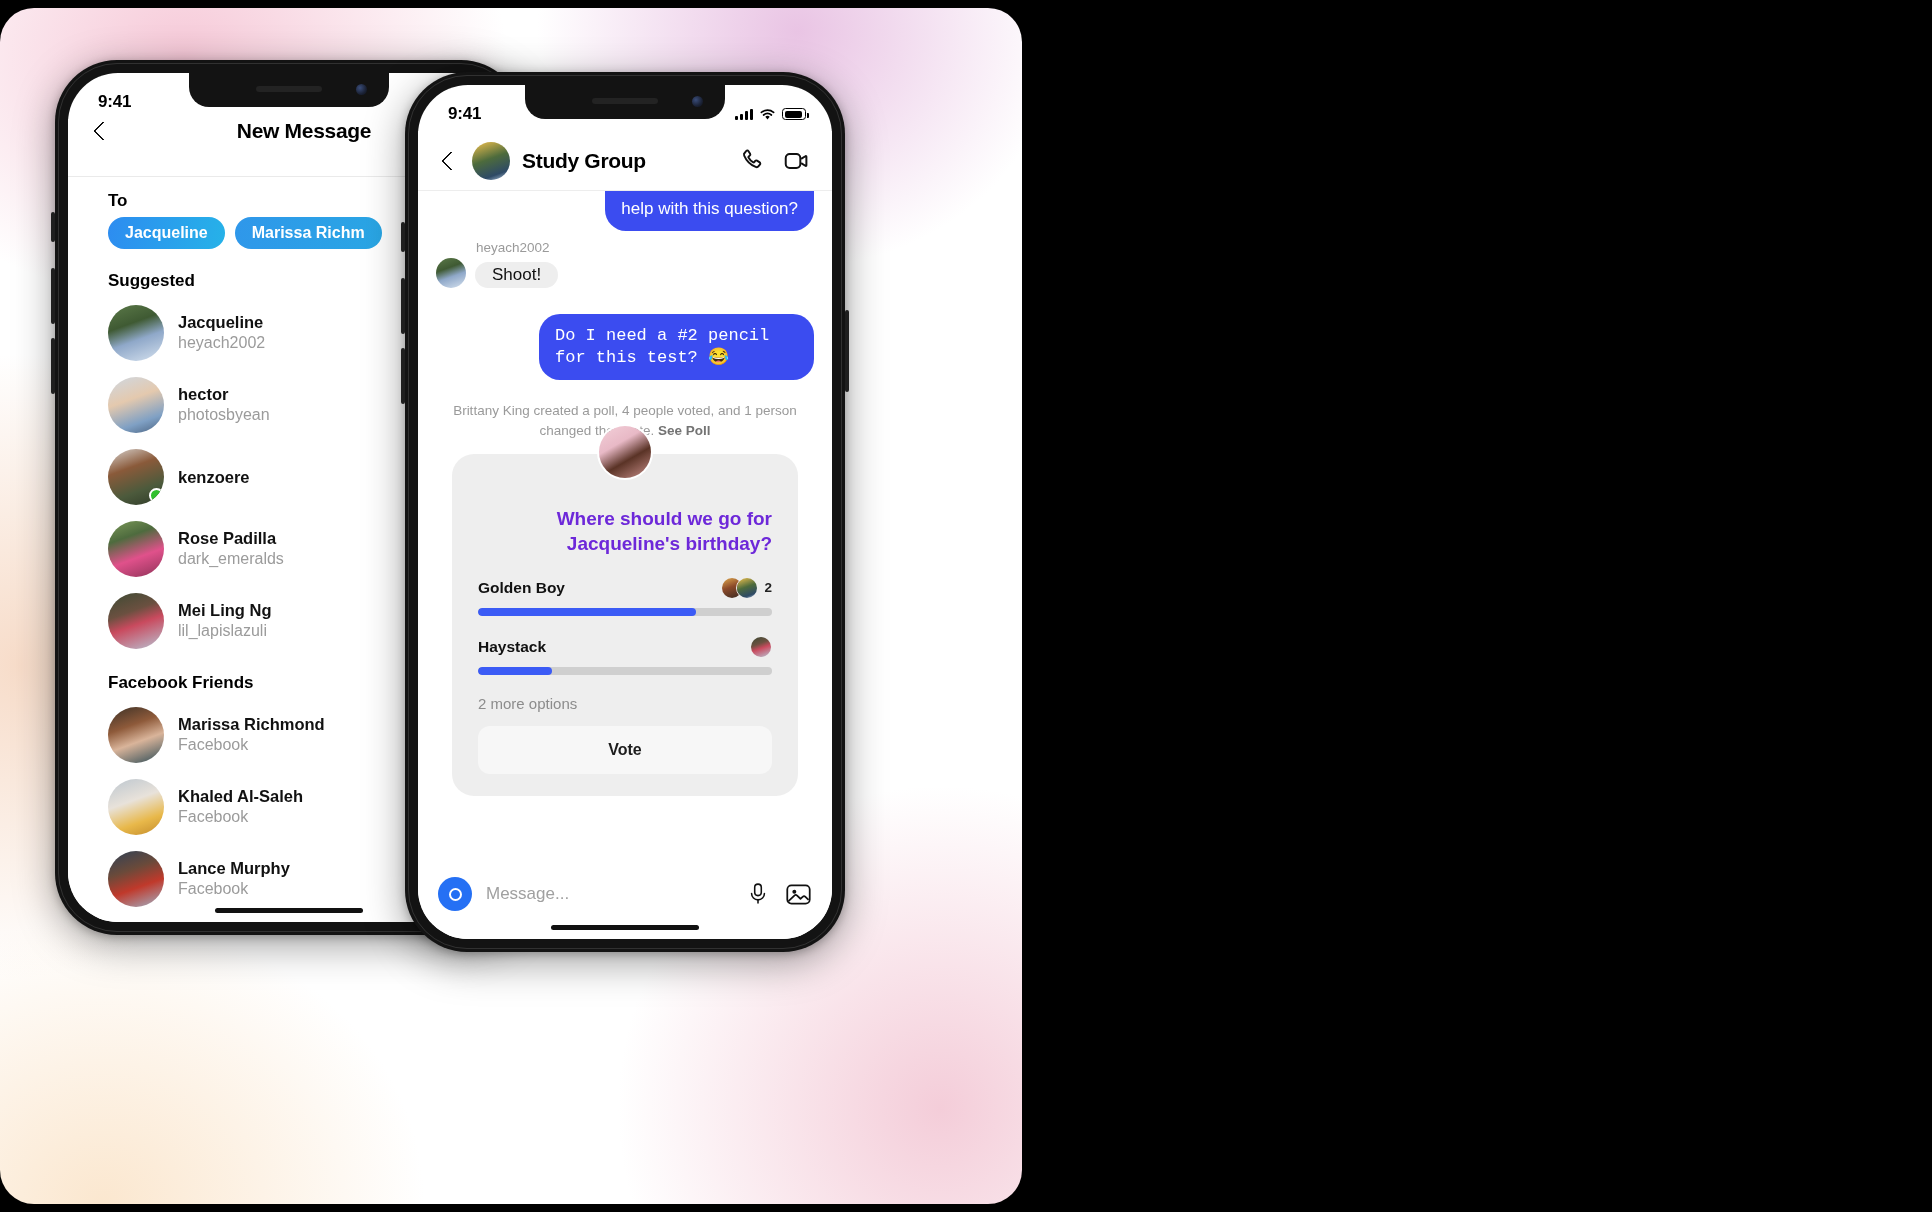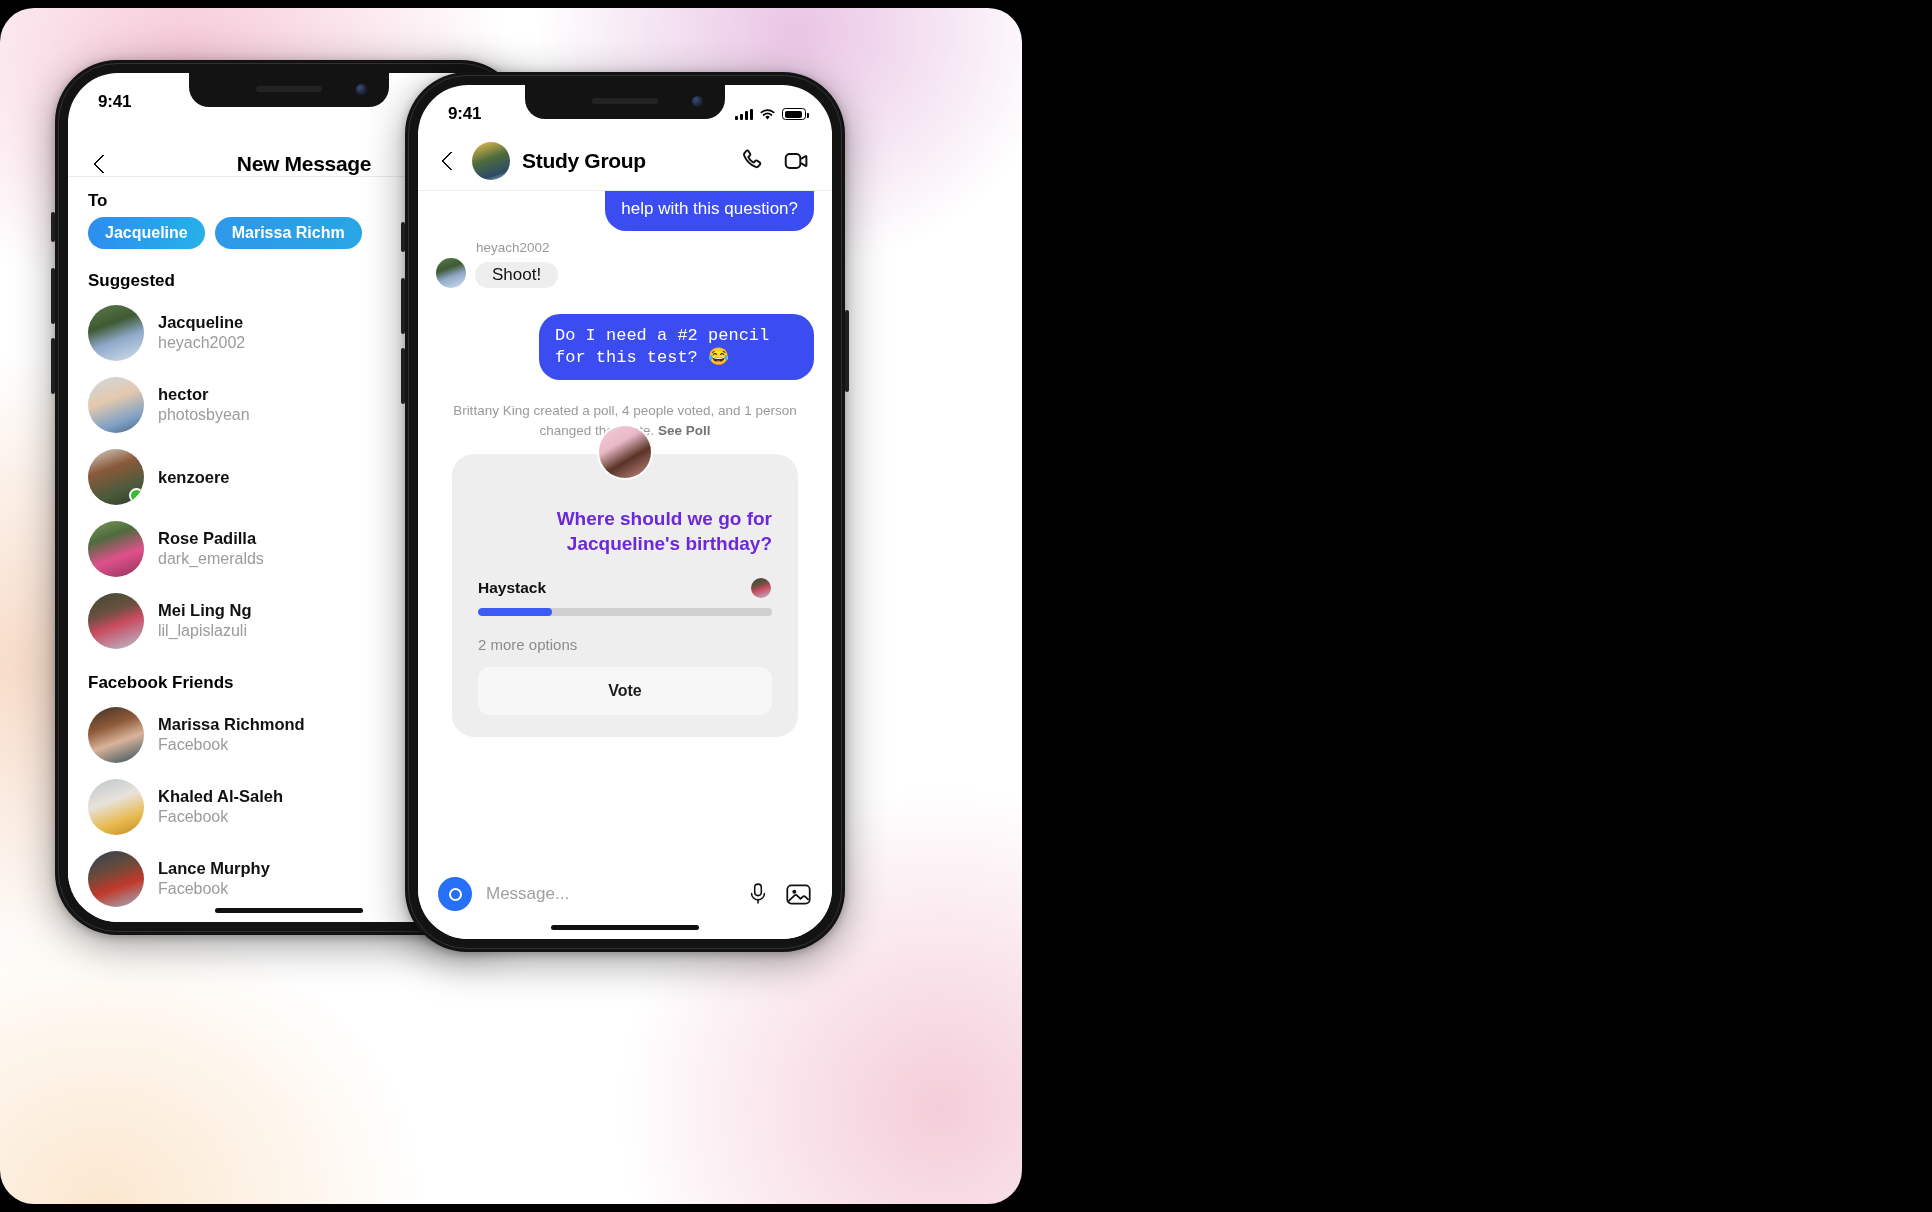--- a/index.html
+++ b/index.html
@@ -78,31 +78,31 @@
   .bars i:nth-child(3){height:9px}.bars i:nth-child(4){height:11.5px}
   .batt { width:24px; height:12px; border:1.5px solid #000; border-radius:3.5px; position:relative; }
   .batt::after{content:"";position:absolute;right:-3.5px;top:3.5px;width:2px;height:5px;background:#000;border-radius:0 1px 1px 0;}
   .batt span{position:absolute;left:1.5px;top:1.5px;bottom:1.5px;width:17px;background:#000;border-radius:2px;}
 
   
   #phoneLeft { left: 55px; top: 60px; width: 468px; height: 875px; }
   #phoneLeft .screen { border-radius: 50px; }
   .nm-header {
     position:absolute; top:46px; left:0; right:0; height:58px;
-    display:flex; align-items:flex-end; background:#fff;
+    display:flex; align-items:flex-start; background:#fff;
     border-bottom:1px solid #eaeaea; padding:0 20px;gap:30px;
   }
   .chev-back { width:24px; height:24px; position:relative; flex:0 0 auto; }
   .chev-back::before{
     content:""; position:absolute; left:8px; top:5px; width:12px; height:12px;
     border-left:2.6px solid #111; border-bottom:2.6px solid #111;
     transform:rotate(45deg); border-radius:1px;
   }
   .nm-title { flex:1; text-align:center; font-size:21px; font-weight:700; color:#000; letter-spacing:-0.3px; margin-right:24px; white-space:nowrap;}
-  .nm-body { position:absolute; top:104px; left:0; right:0; bottom:0; background:#fff; overflow:hidden; }
+  .nm-body { position:absolute; top:104px; left:0; right:0; bottom:0; background:#fff; overflow:hidden;padding-left:20px; }
   .to-label { font-size:17px; font-weight:700; color:#000; padding:14px 20px 4px; }
   .chips { display:flex; gap:10px; padding:2px 20px 12px; }
   .chip {
     color:#fff; font-size:16px; font-weight:600;
     padding:7px 17px; border-radius:20px; white-space:nowrap;
   }
   .chip.a { background: linear-gradient(100deg,#2d8cf0 0%,#26b2e8 100%); }
   .chip.b { background: linear-gradient(100deg,#2f97ea 0%,#29a6e4 100%); }
   .sect-title { font-size:17px; font-weight:700; color:#000; padding:10px 20px 6px; }
   .contact { display:flex; align-items:center; gap:14px; padding:8px 20px; }
@@ -401,20 +401,37 @@
           <span>Brittany King created a poll, 4 people voted, and 1 person changed their vote. </span><b>See Poll</b>
         </div>
 
         <div class="poll-wrap">
           <div class="poll-ava">
               <div class="ph ph9"></div>
             </div>
           <div class="poll-card">
             <div class="poll-q">Where should we go for Jacqueline's birthday?</div>
 
+            <div class="poll-opt">
+              <div class="poll-opt-top">
+                <div class="poll-opt-name">Golden Boy</div>
+                <div class="voters">
+                  <div class="v">
+                      <div class="ph ph11"></div>
+                    </div>
+                  <div class="v">
+                      <div class="ph ph10"></div>
+                    </div>
+                  <div class="vcount">2</div>
+                </div>
+              </div>
+              <div class="track" style="background: rgb(207, 207, 207);">
+                <i id="bar0" style="width: 74%; background: rgb(59, 91, 245);"></i>
+              </div>
+            </div>
 
 
             <div class="poll-opt">
               <div class="poll-opt-top">
                 <div class="poll-opt-name">Haystack</div>
                 <div class="voters">
                   <div class="v">
                       <div class="ph ph5"></div>
                     </div>
                 </div>

